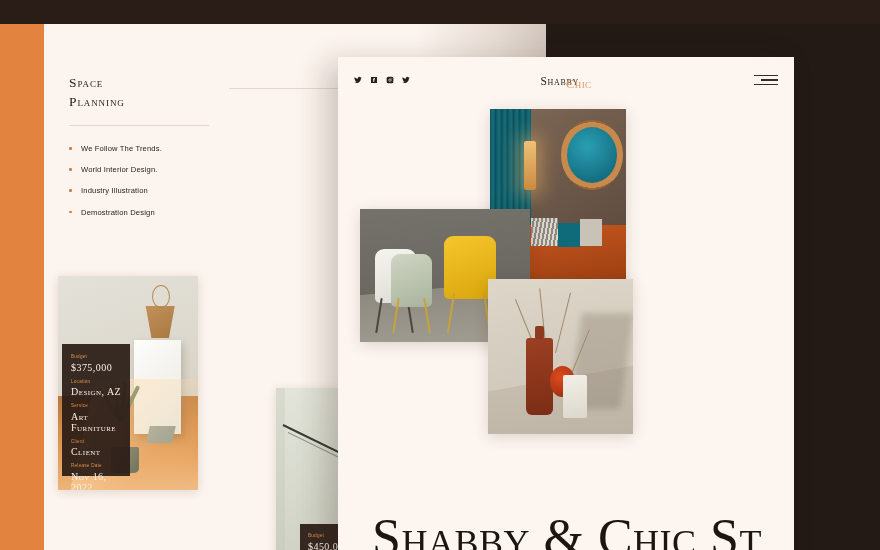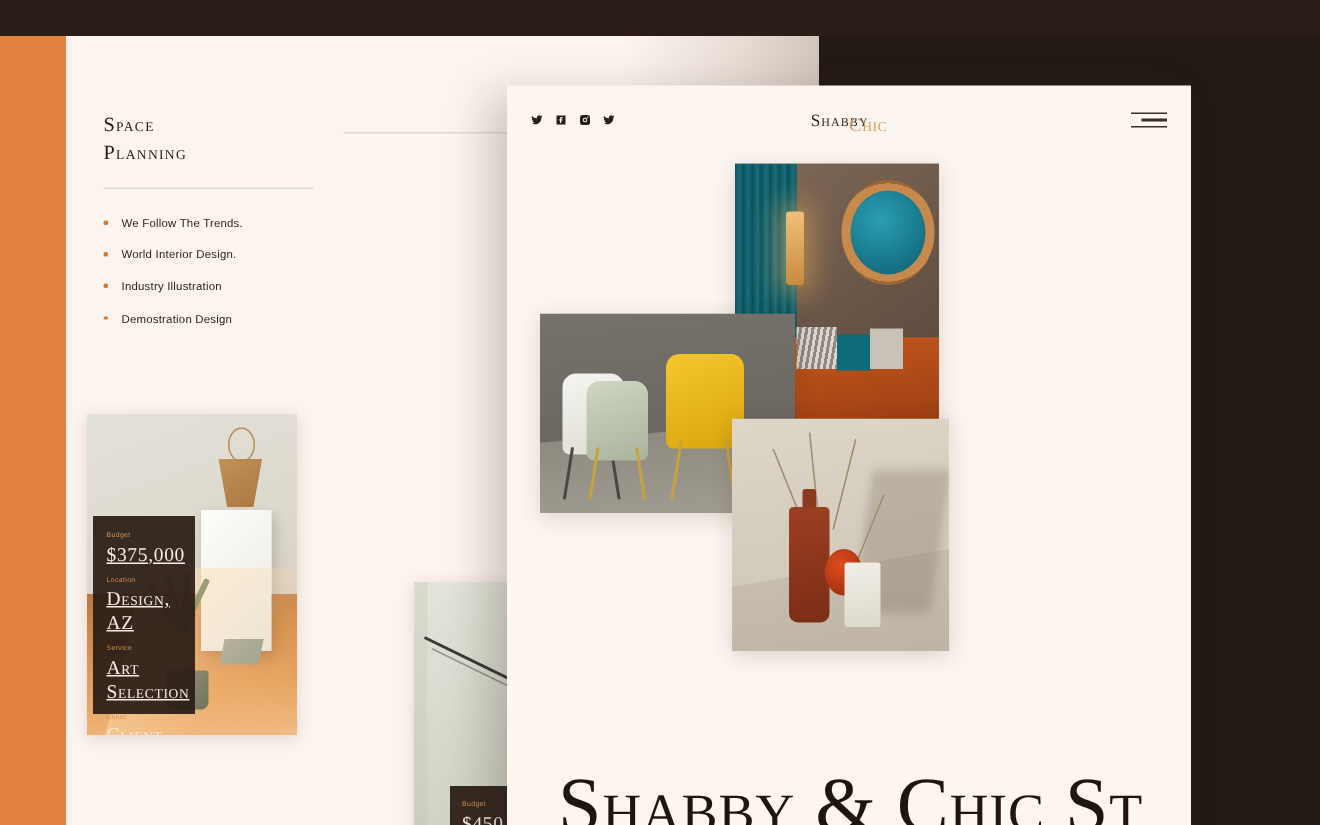--- a/index.html
+++ b/index.html
@@ -107,23 +107,22 @@
   .overlay-panel {
     position:absolute; left:4px; top:68px; width:68px; bottom:14px;
     background:rgba(42,28,21,.93); padding:10px 8px 8px 9px;
   }
   .ov-row { margin-bottom:6px; }
   .ov-label {
     font-size:4.6px; color:#d98f4e; letter-spacing:.25px; margin-bottom:2.5px;
   }
   .ov-value {
     font-family:"Liberation Serif", serif;
-    font-size:13px; color:#f7efe7; letter-spacing:.45px;
+    font-size:10px; color:#f7efe7; letter-spacing:.45px;
     font-variant:small-caps;
-    text-decoration:underline;
   }
 
   
   .proj-card2 {
     position:absolute; left:276px; top:364px; width:118px; height:200px;
     overflow:hidden; box-shadow:0 2px 10px rgba(60,40,25,.14);
   }
   .p2-wall {
     position:absolute; inset:0;
     background:linear-gradient(145deg,#d9dbcf 0%,#cbcec0 55%,#bcc0b1 100%);
@@ -351,21 +350,21 @@
       <div class="ov-row">
         <div class="ov-label">Budget</div>
         <div class="ov-value">$375,000</div>
       </div>
       <div class="ov-row">
         <div class="ov-label">Location</div>
         <div class="ov-value">Design, AZ</div>
       </div>
       <div class="ov-row">
         <div class="ov-label">Service</div>
-        <div class="ov-value">Art Selection</div>
+        <div class="ov-value">Art Furniture</div>
       </div>
       <div class="ov-row">
         <div class="ov-label">Client</div>
         <div class="ov-value">Client</div>
       </div>
       <div class="ov-row">
         <div class="ov-label">Release Date</div>
         <div class="ov-value">Nov 16, 2022</div>
       </div>
     </div>

